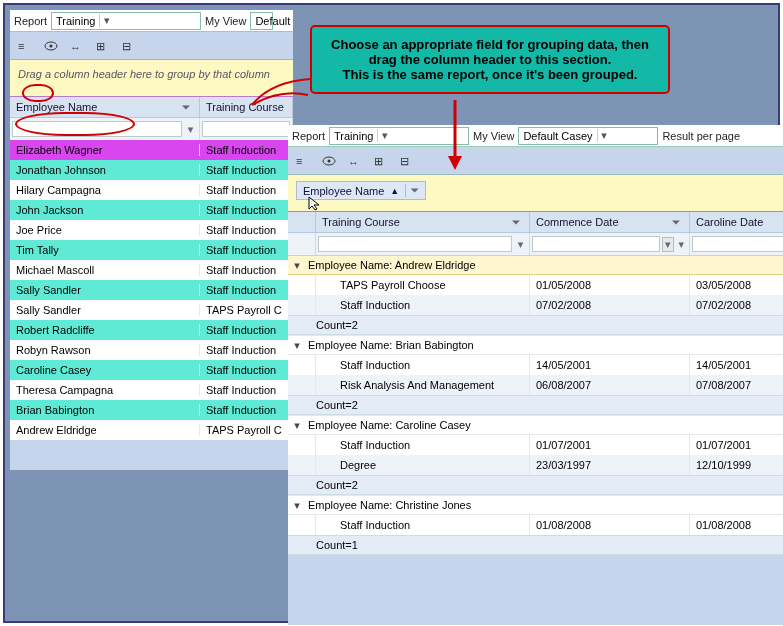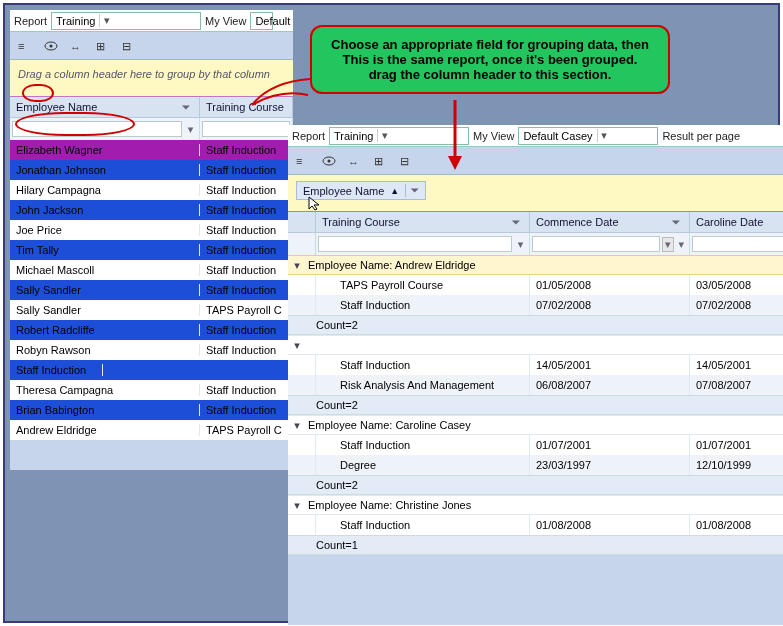--- a/index.html
+++ b/index.html
@@ -17,36 +17,36 @@
   .ic { width: 14px; height: 12px; color: #333; }
   .group-area { background: #fef9c3; color: #556; font-style: italic; padding: 8px; height: 36px; position: relative; }
   .header-row { display: flex; background: #d8e3f2; border-top: 1px solid #b7c; border-bottom: 1px solid #b7c8dd; height: 22px; }
   .header-cell { border-right: 1px solid #b7c8dd; display: flex; align-items: center; justify-content: space-between; padding: 0 6px; }
   .header-cell .t { color: #113; }
   .filter-row { display: flex; background: #eef3fa; height: 22px; }
   .filter-cell { border-right: 1px solid #cdd; display: flex; align-items: center; padding: 2px; gap: 2px; }
   .filter-cell input { width: 100%; height: 16px; border: 1px solid #bcc; background: #fff; font-size: 11px; padding: 0 2px; }
   .funnel { width: 14px; text-align: center; color: #667; }
   .data-row { display: flex; background: #fff; height: 20px; align-items: center; }
-  .data-row.alt { background: #1d4ed8; }
-  .data-row.sel { background: #a21caf; }
+  .data-row.alt { background: #5eead4; }
+  .data-row.sel { background: #d946ef; }
   .data-cell { border-right: 1px solid #e2e8f0; padding: 0 6px; overflow: hidden; white-space: nowrap; }
   .c1 { width: 190px; } .c2 { width: 93px; }
   
   .hc1 { width: 28px; } .hc2 { width: 214px; } .hc3 { width: 160px; align-items: center; } .hc4 { width: 97px; }
   .group-head { display: flex; align-items: center; background: #fff6cf; height: 20px; padding: 0 4px; gap: 6px; border-top: 1px solid #e5d28a; border-bottom: 1px solid #e5d28a; }
   .group-head.plain { background: #fff; border-top: 1px solid #e2e8f0; border-bottom: 1px solid #e2e8f0; }
   .gr { display: flex; background: #fff; height: 20px; }
   .gr.alt { background: #eef3fa; }
   .gr .gc0 { width: 28px; } .gr .gc1 { width: 214px; padding-left: 24px; } .gr .gc2 { width: 160px; } .gr .gc3 { width: 97px; }
   .gr div { border-right: 1px solid #e2e8f0; padding: 0 6px; display:flex; align-items:center; white-space:nowrap; overflow:hidden; }
   .count-row { background: #e3ebf6; height: 20px; display: flex; align-items: center; padding-left: 28px; border-top:1px solid #cdd; border-bottom:1px solid #cdd; }
   .chip { background: #dde7f5; border: 1px solid #aabcd6; padding: 2px 6px; display: inline-flex; align-items: center; gap: 6px; font-style: normal; color: #113; }
   .chev { width: 10px; display:inline-block; text-align:center; color:#445; }
-  .callout { position: absolute; left: 305px; top: 20px; width: 360px; background: #22c55e; border: 2px solid #d00000; border-radius: 12px; padding: 10px 14px; text-align: center; font-size: 13px; font-weight: bold; z-index: 50; }
+  .callout { position: absolute; left: 305px; top: 20px; width: 360px; background: #14b8a6; border: 2px solid #d00000; border-radius: 5px; padding: 10px 14px; text-align: center; font-size: 13px; font-weight: bold; z-index: 50; }
   .callout-tail { position: absolute; left: 245px; top: 72px; width: 60px; height: 30px; z-index: 49; }
   .arrow-down { position: absolute; left: 440px; top: 95px; z-index: 60; }
   .red-oval { position: absolute; border: 2px solid #d00000; border-radius: 50% / 60%; pointer-events: none; z-index: 40; }
   .oval1 { left: 17px; top: 79px; width: 32px; height: 18px; }
   .oval2 { left: 10px; top: 107px; width: 120px; height: 24px; }
   .cursor { position: absolute; left: 302px; top: 190px; z-index: 55; }
 </style>
 </head>
 <body>
 
@@ -136,20 +136,21 @@
         </div>
         <div class="data-row alt">
           <div class="data-cell c1">Robert Radcliffe</div>
           <div class="data-cell c2">Staff Induction</div>
         </div>
         <div class="data-row">
           <div class="data-cell c1">Robyn Rawson</div>
           <div class="data-cell c2">Staff Induction</div>
         </div>
         <div class="data-row alt">
+          <div class="data-cell c1">Caroline Casey</div>
           <div class="data-cell c2">Staff Induction</div>
         </div>
         <div class="data-row">
           <div class="data-cell c1">Theresa Campagna</div>
           <div class="data-cell c2">Staff Induction</div>
         </div>
         <div class="data-row alt">
           <div class="data-cell c1">Brian Babington</div>
           <div class="data-cell c2">Staff Induction</div>
         </div>
@@ -222,33 +223,34 @@
         <input type="text" style="">
       </div>
     </div>
     <div id="right-body">
         <div class="group-head">
           <span class="chev">▾</span>
           <span>Employee Name: Andrew Eldridge</span>
         </div>
         <div class="gr">
           <div class="gc0"></div>
-          <div class="gc1">TAPS Payroll Course</div>
+          <div class="gc1">TAPS Payroll Choose</div>
           <div class="gc2">01/05/2008</div>
           <div class="gc3">03/05/2008</div>
         </div>
         <div class="gr alt">
           <div class="gc0"></div>
           <div class="gc1">Staff Induction</div>
           <div class="gc2">07/02/2008</div>
           <div class="gc3">07/02/2008</div>
         </div>
         <div class="count-row">Count=2</div>
         <div class="group-head plain">
           <span class="chev">▾</span>
+          <span>Employee Name: Brian Babington</span>
         </div>
         <div class="gr">
           <div class="gc0"></div>
           <div class="gc1">Staff Induction</div>
           <div class="gc2">14/05/2001</div>
           <div class="gc3">14/05/2001</div>
         </div>
         <div class="gr alt">
           <div class="gc0"></div>
           <div class="gc1">Risk Analysis And Management</div>
@@ -282,22 +284,22 @@
           <div class="gc1">Staff Induction</div>
           <div class="gc2">01/08/2008</div>
           <div class="gc3">01/08/2008</div>
         </div>
         <div class="count-row">Count=1</div>
       </div>
   </div>
 
   <div class="callout">
     <div>Choose an appropriate field for grouping data, then</div>
+    <div>drag the column header to this section.</div>
     <div>This is the same report, once it's been grouped.</div>
-    <div>drag the column header to this section.</div>
   </div>
   <svg class="callout-tail" viewBox="0 0 60 30">
     <path d="M60 2 Q 20 5, 2 28" fill="none" stroke="#d00000" stroke-width="2"></path>
     <path d="M58 18 Q 30 12, 2 28" fill="none" stroke="#d00000" stroke-width="2"></path>
   </svg>
   <svg class="arrow-down" width="20" height="70">
     <line x1="10" y1="0" x2="10" y2="58" stroke="#d00000" stroke-width="3"></line>
     <polygon points="10,70 3,56 17,56" fill="#d00000"></polygon>
   </svg>
   <div class="red-oval oval1"></div>

